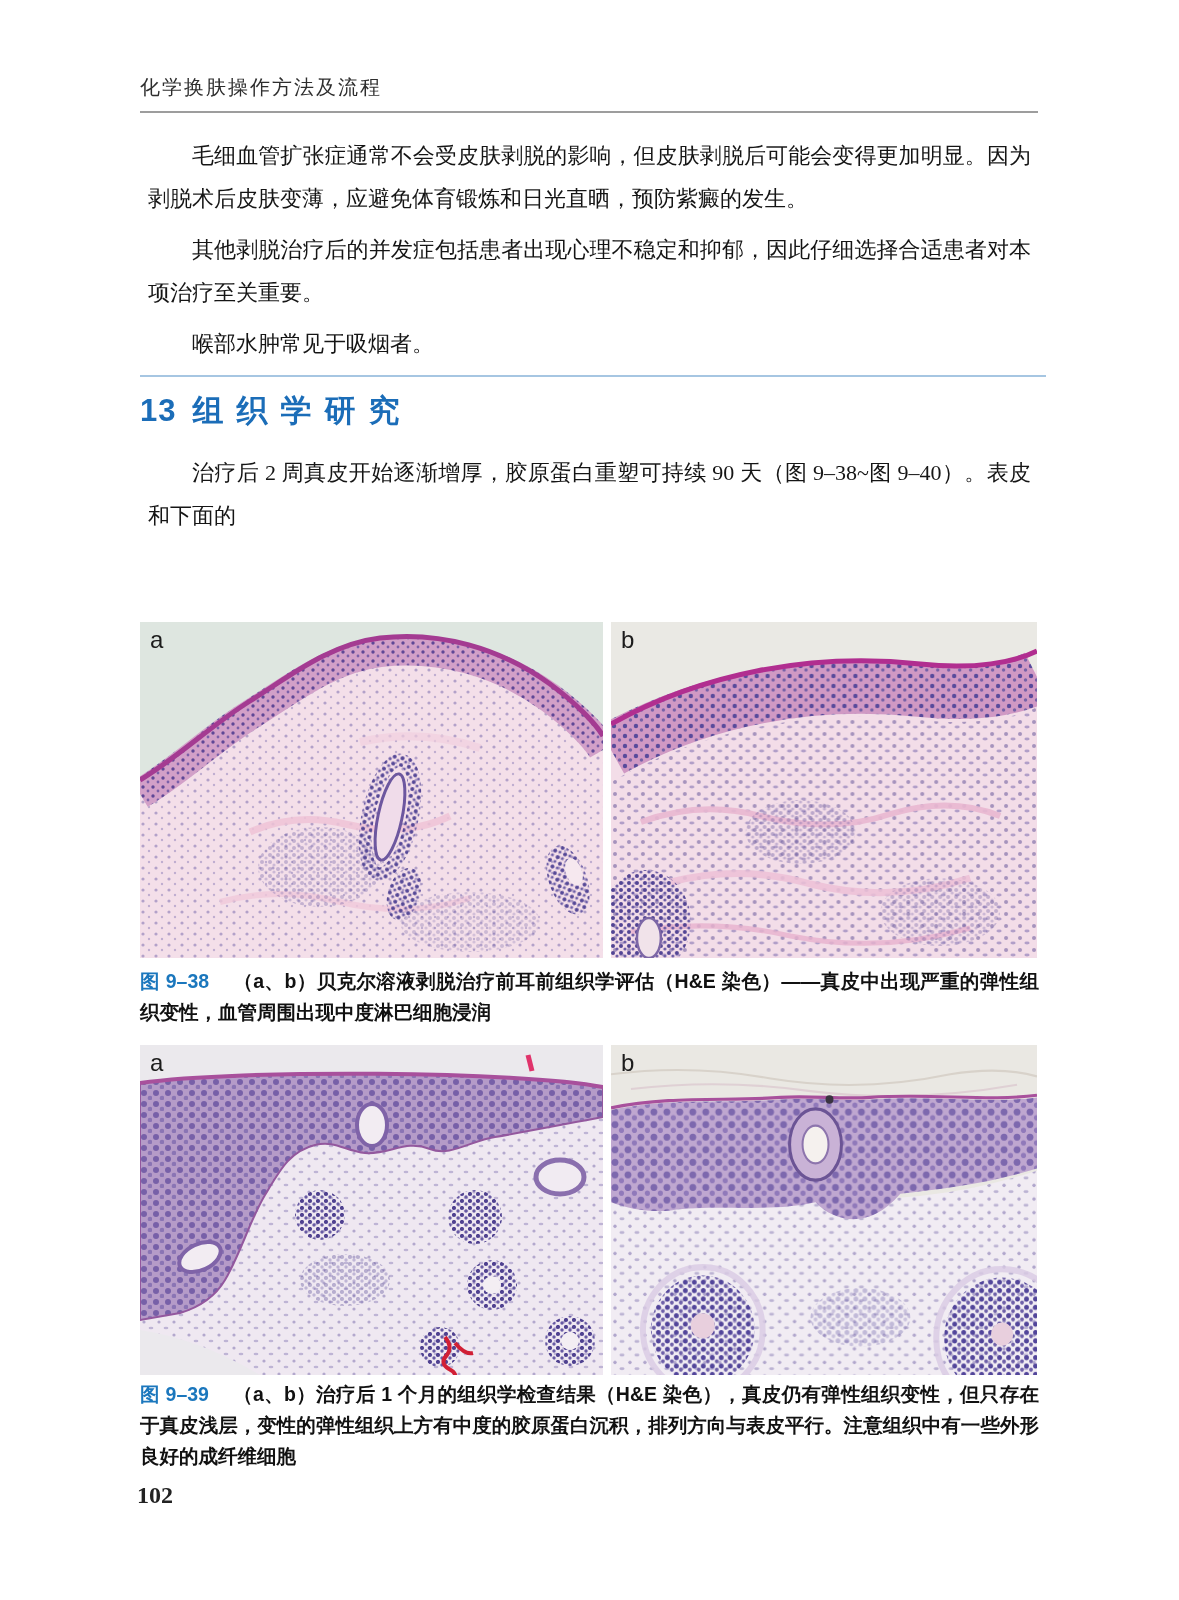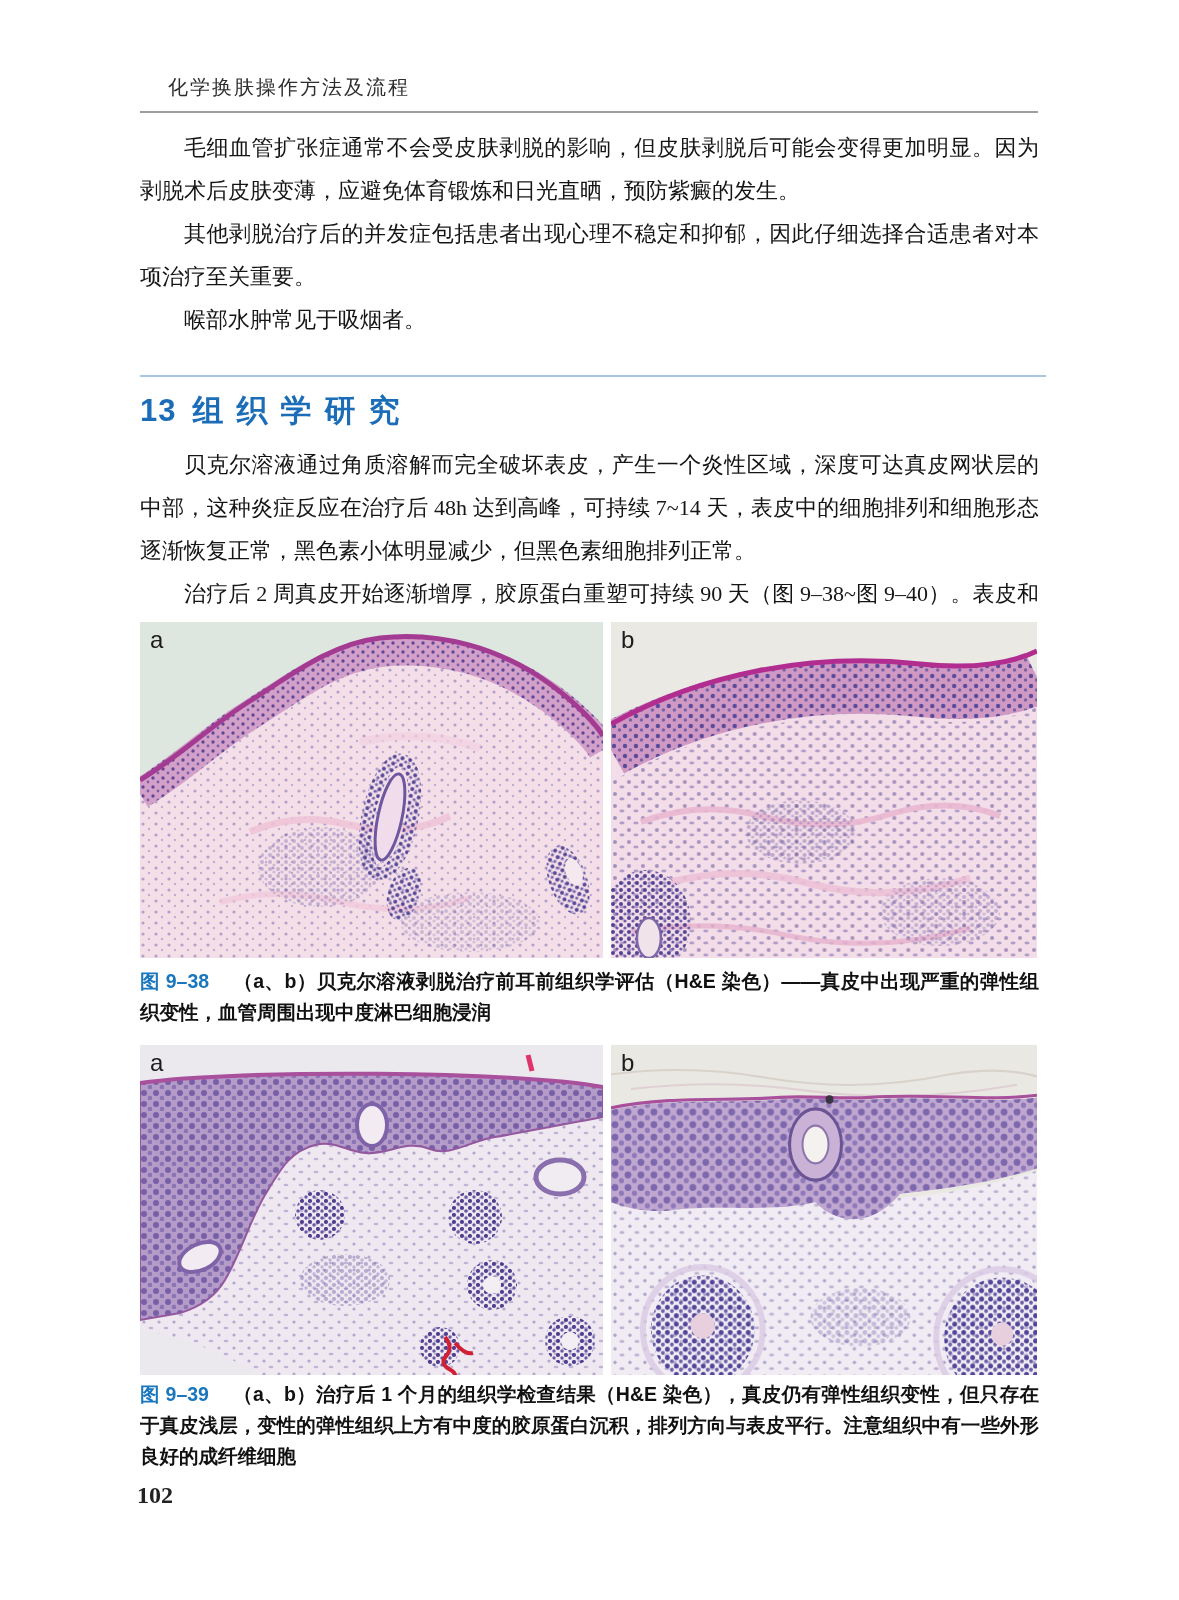--- a/index.html
+++ b/index.html
@@ -1,27 +1,27 @@
 <!DOCTYPE html>
 <html lang="zh"><head>
 <meta charset="utf-8">
 <style>
   html,body{margin:0;padding:0;background:#ffffff;}
   .page{position:relative;width:1179px;height:1600px;background:#ffffff;overflow:hidden;
         font-family:"Liberation Serif","DejaVu Serif",serif;color:#1a1a1a;}
 
   
   .running-header{position:absolute;left:140px;top:74px;font-family:"Liberation Sans","DejaVu Sans",sans-serif;
-        font-size:20px;letter-spacing:2px;color:#2e2e2e;margin-left:28px;}
+        font-size:20px;letter-spacing:2px;color:#2e2e2e;}
   .header-rule{position:absolute;left:140px;top:111px;width:898px;height:2px;background:#9d9d9d;}
 
   
   .bodytext{position:absolute;left:140px;width:899px;font-size:22px;line-height:43px;
         text-align:justify;color:#151515;}
-  .bodytext p{margin:0;text-indent:2em;}
+  .bodytext p{margin:8px;text-indent:2em;}
   .intro{top:126px;}
   .section-paras{top:443px;}
 
   
   .section-rule{position:absolute;left:140px;top:375px;width:906px;height:2px;background:#a6c6e2;}
   .section-heading{position:absolute;left:140px;top:391px;display:flex;align-items:center;
         font-family:"Liberation Sans","DejaVu Sans",sans-serif;font-weight:bold;
         font-size:31px;line-height:40px;color:#1b6db8;}
   .section-number{letter-spacing:1px;}
   .section-title{margin-left:16px;letter-spacing:13px;}
@@ -61,21 +61,20 @@
   </div>
 
   <div class="section-rule"></div>
 
   <div class="section-heading">
     <span class="section-number">13</span>
     <span class="section-title">组织学研究</span>
   </div>
 
   <div class="bodytext section-paras">
-    <p>贝克尔溶液通过角质溶解而完全破坏表皮，产生一个炎性区域，深度可达真皮网状层的中部，这种炎症反应在治疗后 48h 达到高峰，可持续 7~14 天，表皮中的细胞排列和细胞形态逐渐恢复正常，黑色素小体明显减少，但黑色素细胞排列正常。</p>
     <p>治疗后 2 周真皮开始逐渐增厚，胶原蛋白重塑可持续 90 天（图 9–38~图 9–40）。表皮和下面的</p>
   </div>
 
   <div class="figure fig1">
 
     <div class="panel pa">
       <svg viewBox="0 0 463 336" preserveAspectRatio="none">
         <defs>
           <pattern id="pa-dots" width="13" height="11" patternUnits="userSpaceOnUse">
             <circle cx="3" cy="4" r="1.6" fill="#7263a8"></circle>

